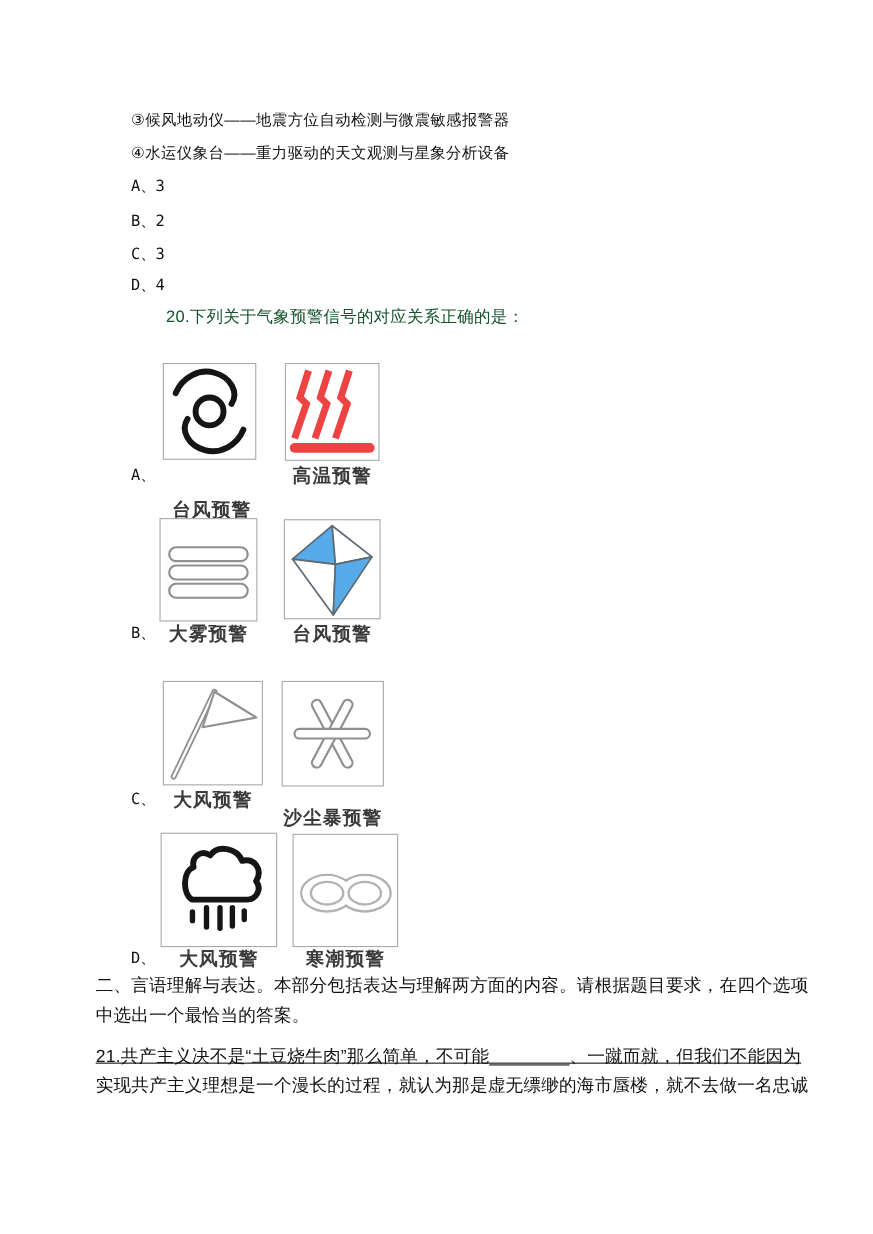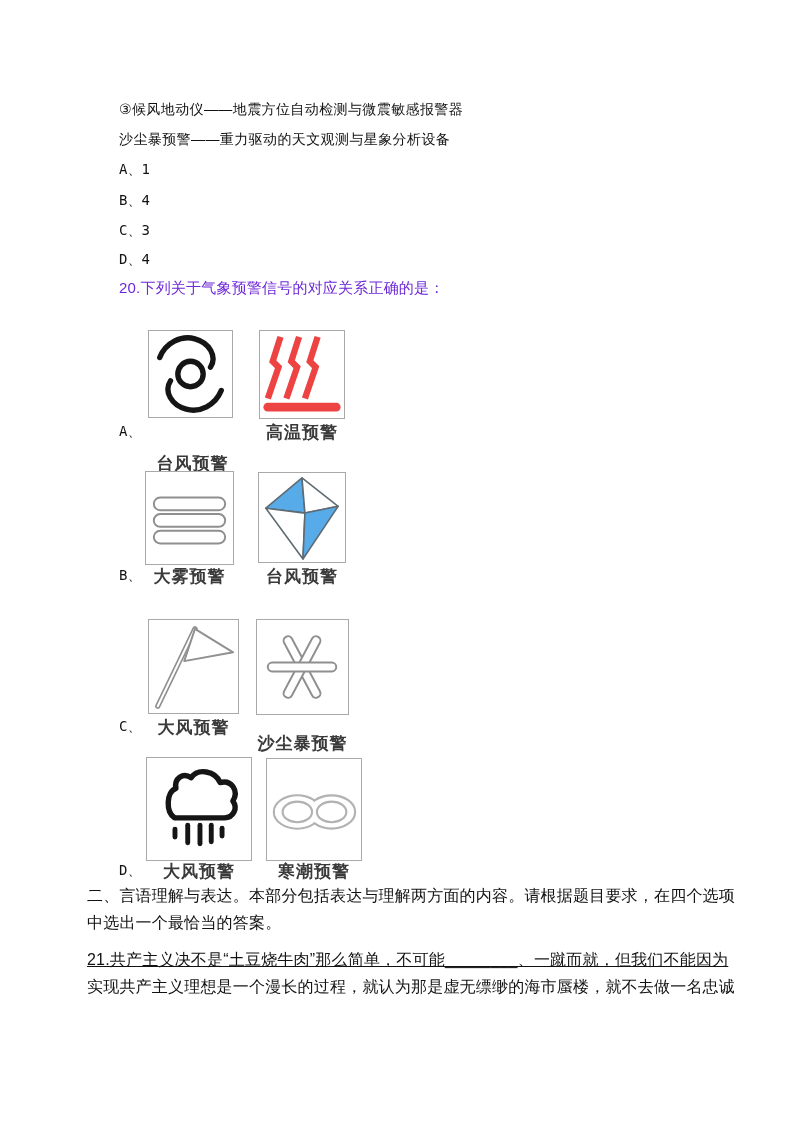--- a/index.html
+++ b/index.html
@@ -2,21 +2,21 @@
 <html><head>
 <meta charset="utf-8">
 <style>
   html,body{margin:0;padding:0;}
   body{
     width:794px;height:1122px;background:#ffffff;position:relative;overflow:hidden;
     font-family:"Liberation Sans","DejaVu Sans",sans-serif;
   }
   .abs{position:absolute;}
   .cn{font-size:14px;color:#121212;letter-spacing:0.4px;white-space:pre;}
-  .stem{font-size:15px;color:#6d28d9;letter-spacing:0.2px;white-space:pre;}
+  .stem{font-size:15px;color:#14532d;letter-spacing:0.2px;white-space:pre;margin-left:32px;}
   .optline{font-family:"DejaVu Sans Mono","Liberation Mono",monospace;font-size:14px;color:#121212;white-space:pre;}
   .body16{font-size:16px;color:#121212;letter-spacing:0.2px;white-space:pre;}
   .sigbox{
     position:absolute;box-sizing:border-box;background:#fff;
     border:1.5px solid #a9a9a9;
     display:flex;align-items:center;justify-content:center;
   }
   .sigbox svg{width:100%;height:100%;display:block;}
   .cap{
     position:absolute;text-align:center;font-size:17px;font-weight:600;
@@ -24,23 +24,23 @@
   }
   .letter{
     position:absolute;font-family:"DejaVu Sans Mono","Liberation Mono",monospace;
     font-size:14px;color:#121212;white-space:pre;
   }
 </style>
 </head>
 <body>
 
 <div class="abs cn" style="left:119px;top:101px;">③候风地动仪——地震方位自动检测与微震敏感报警器</div>
-<div class="abs cn" style="left:119px;top:131px;">沙尘暴预警——重力驱动的天文观测与星象分析设备</div>
-<div class="abs optline" style="left:119px;top:161px;">A、1</div>
-<div class="abs optline" style="left:119px;top:192px;">B、4</div>
+<div class="abs cn" style="left:119px;top:131px;">④水运仪象台——重力驱动的天文观测与星象分析设备</div>
+<div class="abs optline" style="left:119px;top:161px;">A、3</div>
+<div class="abs optline" style="left:119px;top:192px;">B、2</div>
 <div class="abs optline" style="left:119px;top:222px;">C、3</div>
 <div class="abs optline" style="left:119px;top:251px;">D、4</div>
 
 <div class="abs stem" style="left:119px;top:279px;">20.下列关于气象预警信号的对应关系正确的是：</div>
 
 <div class="letter" style="left:119px;top:423px;">A、</div>
 
 <div class="sigbox" style="left:148px;top:330px;width:85px;height:88px;">
   <svg viewBox="0 0 85 88">
     <circle cx="42.5" cy="44" r="13" fill="#ffffff" stroke="#151515" stroke-width="5.5"></circle>

